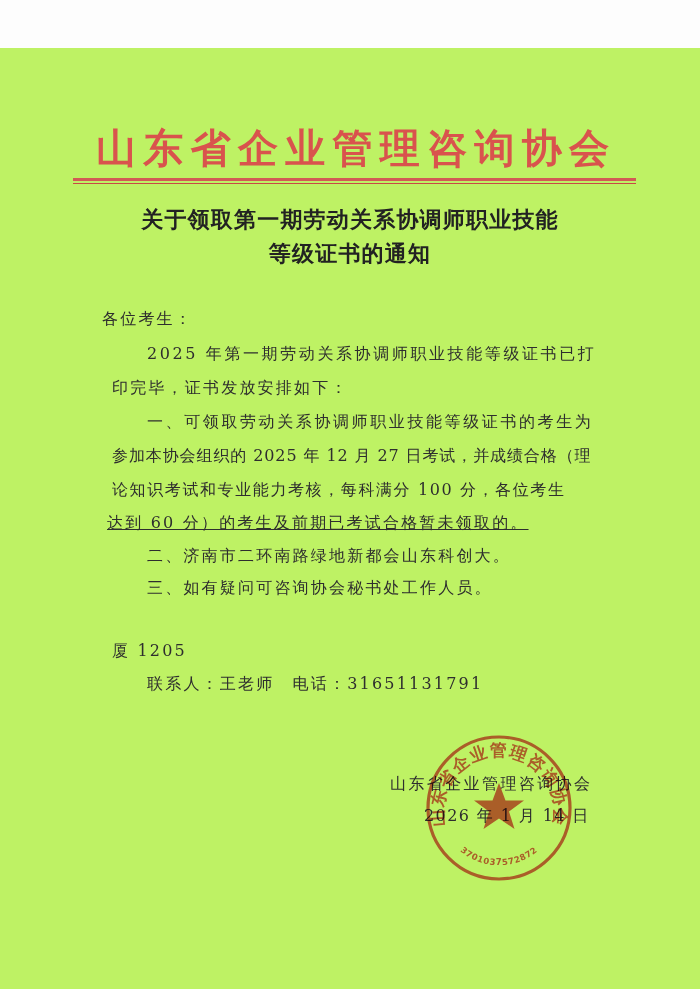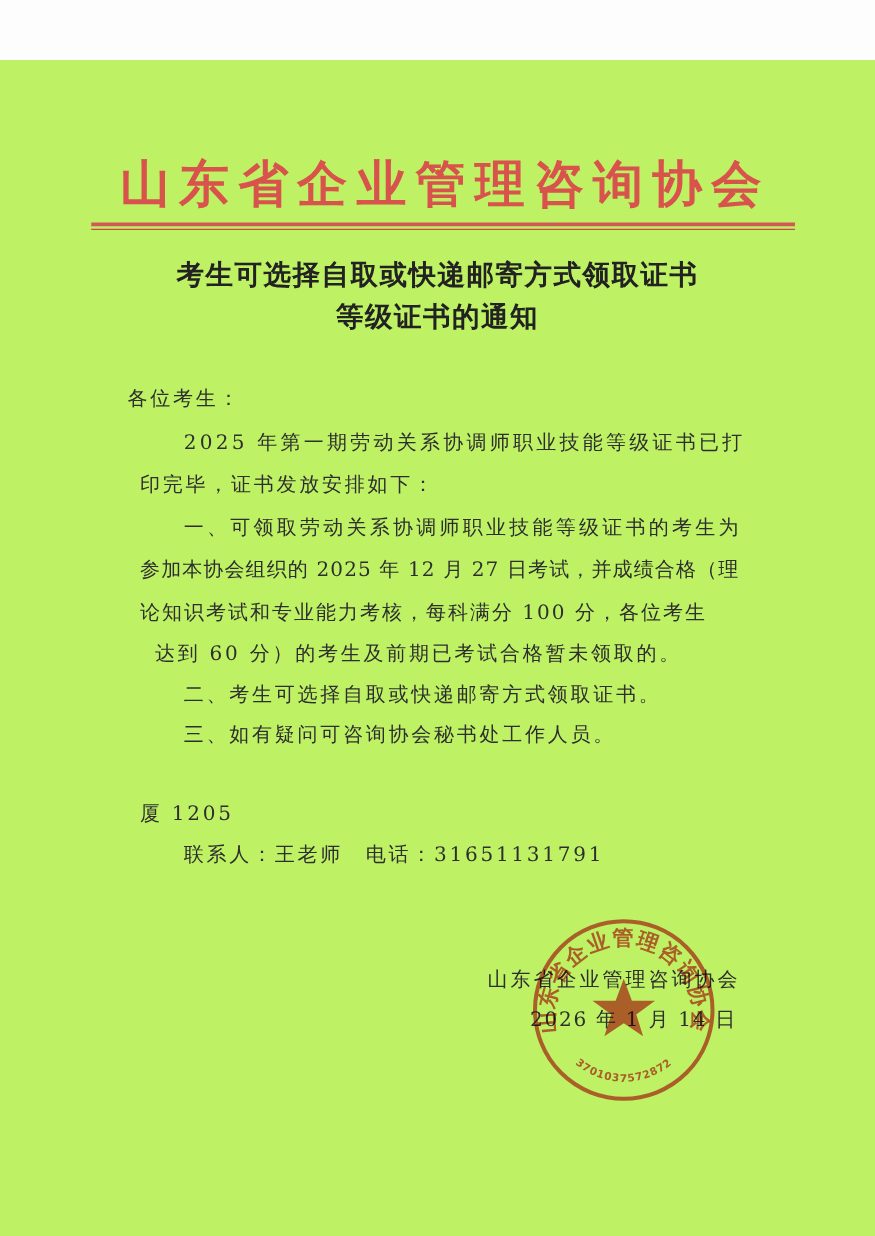--- a/index.html
+++ b/index.html
@@ -93,34 +93,34 @@
   </style>
 </head>
 <body>
 
 <div class="page">
 
   <div class="letterhead">山东省企业管理咨询协会</div>
   <div class="rule-thick"></div>
   <div class="rule-thin"></div>
 
-  <div class="title l1">考生可选择自取或快递邮寄方式领取证书</div>
+  <div class="title l1">关于领取第一期劳动关系协调师职业技能</div>
   <div class="title l2">等级证书的通知</div>
 
   <div class="body-line" style="left:102px; top:261px;">各位考生：</div>
 
   <div class="body-line" style="left:147px; top:296px; letter-spacing:2.6px;">2025 年第一期劳动关系协调师职业技能等级证书已打</div>
   <div class="body-line" style="left:112px; top:330px;">印完毕，证书发放安排如下：</div>
 
   <div class="body-line" style="left:147px; top:364px; letter-spacing:2.6px;">一、可领取劳动关系协调师职业技能等级证书的考生为</div>
   <div class="body-line" style="left:112px; top:398px; letter-spacing:0.9px;">参加本协会组织的 2025 年 12 月 27 日考试，并成绩合格（理</div>
   <div class="body-line" style="left:112px; top:432px; letter-spacing:1.6px;">论知识考试和专业能力考核，每科满分 100 分，各位考生</div>
-  <div class="body-line" style="left:124px; top:465px;">达到 60 分）的考生及前期已考试合格暂未领取的。</div>
+  <div class="body-line" style="left:107px; top:465px;text-decoration:underline;">达到 60 分）的考生及前期已考试合格暂未领取的。</div>
 
-  <div class="body-line" style="left:147px; top:498px;">二、考生可选择自取或快递邮寄方式领取证书。</div>
+  <div class="body-line" style="left:147px; top:498px;">二、济南市二环南路绿地新都会山东科创大。</div>
   <div class="body-line" style="left:147px; top:530px;">三、如有疑问可咨询协会秘书处工作人员。</div>
 
   <div class="body-line" style="left:112px; top:593px;">厦 1205</div>
 
   <div class="body-line" style="left:147px; top:626px;">联系人：王老师　电话：31651131791</div>
 
   <div class="signature" style="left:390px; top:726px; letter-spacing:2.4px;">山东省企业管理咨询协会</div>
   <div class="signature" style="left:424px; top:758px; letter-spacing:1.4px;">2026 年 1 月 14 日</div>
 
   <svg class="stamp" viewBox="0 0 150 150">

